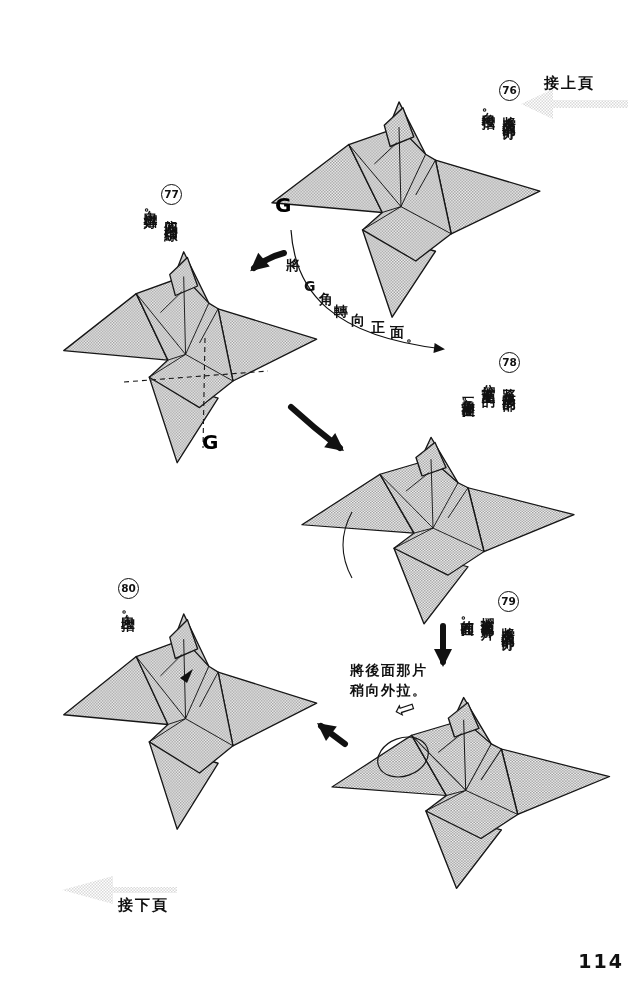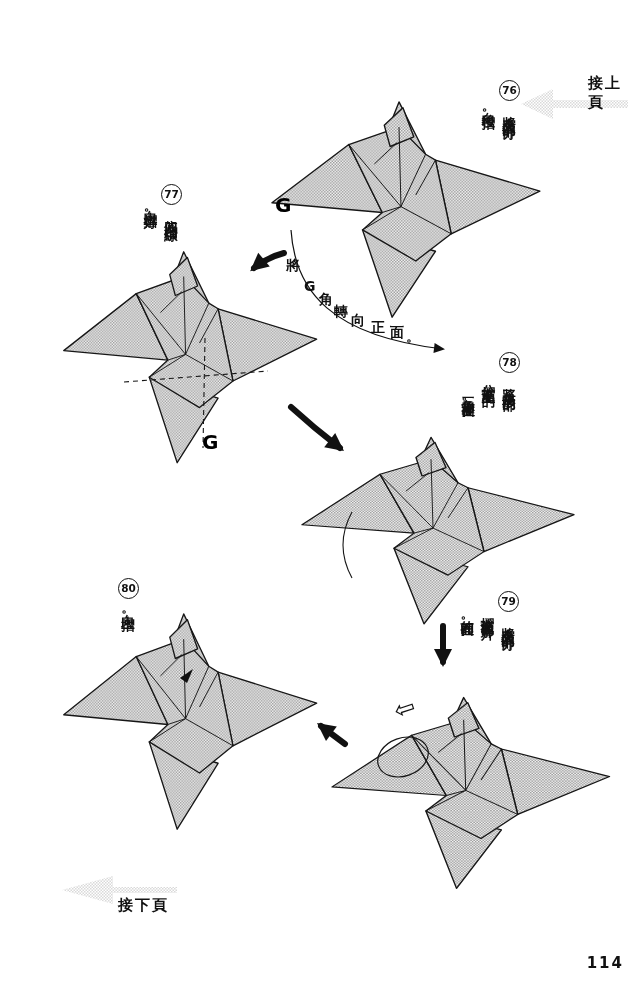--- a/index.html
+++ b/index.html
@@ -22,21 +22,21 @@
     font-size:10.5px; line-height:19px; text-align:center; font-weight:bold;
     letter-spacing:0; margin-bottom:4px; background:#fff;
   }
   .pad1{padding-top:21px;} .pad2{padding-top:34px;}
   .pad3{padding-top:15px;} .pad4{padding-top:18px;}
   
   .hlabel{position:absolute; font-size:15px; font-weight:600; letter-spacing:2px; color:#111;}
   .note{position:absolute; font-size:14px; font-weight:600; letter-spacing:1.5px; line-height:1.45; color:#111;}
   .arcch{position:absolute; font-size:14px; font-weight:700; color:#111;}
   .glabel{position:absolute; font-size:20px; font-weight:800; color:#000; font-family:"DejaVu Sans",sans-serif;}
-  .pagenum{position:absolute; right:14px; bottom:28px; font-size:15px; font-weight:bold; letter-spacing:2px; color:#111;}
+  .pagenum{position:absolute; right:14px; bottom:28px; font-size:19px; font-weight:bold; letter-spacing:2px; color:#111;}
   .pull-arrow{position:absolute; font-size:25px; color:#111; transform:rotate(-18deg); font-weight:400;}
 </style>
 </head>
 <body>
 
 <div id="page">
 
   <svg class="diagram-layer" viewBox="0 0 638 1000" xmlns="http://www.w3.org/2000/svg">
     <defs>
       <pattern id="ht" width="3" height="3" patternUnits="userSpaceOnUse">
@@ -100,21 +100,21 @@
 
     <path d="M284,253 Q266,258 254,268" stroke="#111" stroke-width="6" fill="none" stroke-linecap="round" marker-end="url(#mArr)"></path>
     <path d="M291,407 Q314,428 340,448" stroke="#111" stroke-width="6" fill="none" stroke-linecap="round" marker-end="url(#mArr)"></path>
     <path d="M443,626 L443,662" stroke="#111" stroke-width="6" fill="none" stroke-linecap="round" marker-end="url(#mArr)"></path>
     <path d="M345,744 L321,726" stroke="#111" stroke-width="6" fill="none" stroke-linecap="round" marker-end="url(#mArr)"></path>
 
     <polygon points="521,104 553,89 553,100 628,100 628,108 553,108 553,119" fill="url(#htl)"></polygon>
     <polygon points="62,890 113,876 113,887 177,887 177,893 113,893 113,904" fill="url(#htl)"></polygon>
   </svg>
 
-  <span class="hlabel" style="left:588px; top:74px;">接上頁</span>
+  <span class="hlabel" style="left:544px; top:74px;">接上頁</span>
   <span class="hlabel" style="left:118px; top:896px;">接下頁</span>
   <span class="pagenum">114</span>
 
   <div class="vstep" style="right:118px; top:80px; height:130px;">
     <span class="vcol"><span class="stepnum">76</span><span>將突出的部分</span></span>
     <span class="vcol pad1">向後摺。</span>
   </div>
 
   <div class="vstep" style="right:456px; top:184px; height:118px;">
     <span class="vcol"><span class="stepnum">77</span><span>依凹凸摺線</span></span>
@@ -139,18 +139,22 @@
 
   <span class="arcch" style="left:286px; top:257px;">將</span>
   <span class="arcch" style="left:304px; top:278px;">G</span>
   <span class="arcch" style="left:319px; top:291px;">角</span>
   <span class="arcch" style="left:334px; top:303px;">轉</span>
   <span class="arcch" style="left:351px; top:312px;">向</span>
   <span class="arcch" style="left:371px; top:319px;">正</span>
   <span class="arcch" style="left:390px; top:324px;">面</span>
   <span class="arcch" style="left:406px; top:328px;">。</span>
 
+  <div class="note" style="left:350px; top:660px;">
+    <div>將後面那片</div>
+    <div>稍向外拉。</div>
+  </div>
   <span class="pull-arrow" style="left:394px; top:694px;">⇦</span>
 
   <span class="glabel" style="left:275px; top:193px;">G</span>
   <span class="glabel" style="left:202px; top:430px;">G</span>
 
 </div>
 
 </body></html>

